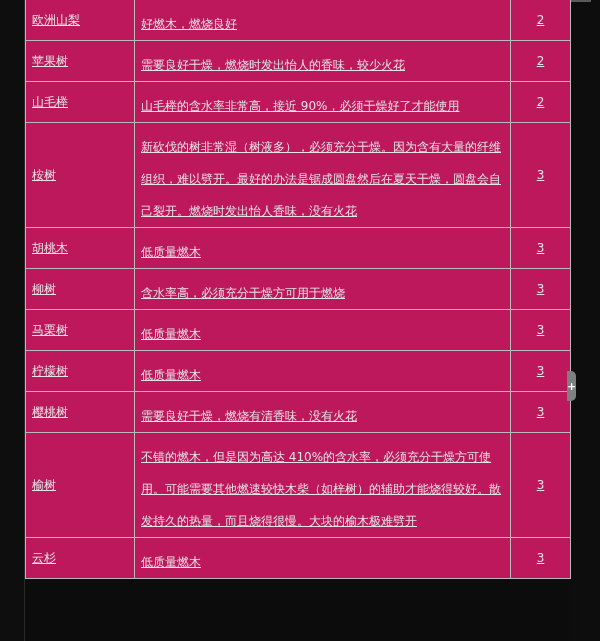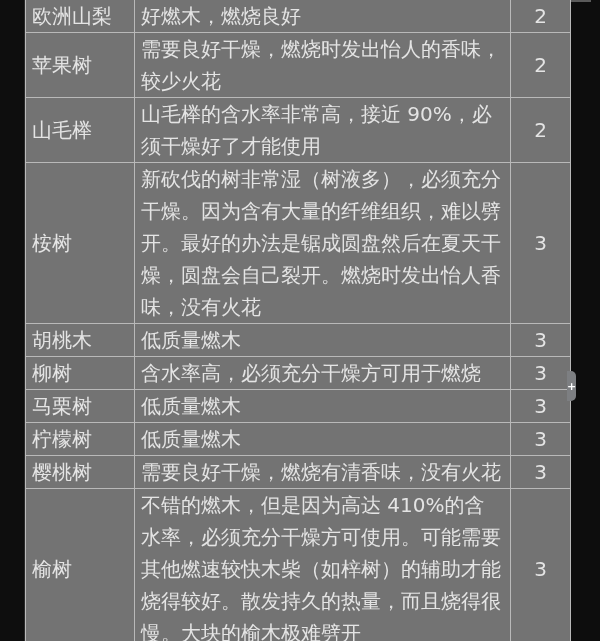--- a/index.html
+++ b/index.html
@@ -26,28 +26,29 @@
       display: flex; align-items: center; justify-content: center;
       color: #ffffff; font-size: 11px; font-weight: bold; line-height: 1;
     }
     table {
       position: absolute; left: 25px; top: 0;
       border-collapse: collapse; width: 544px;
       table-layout: fixed;
     }
     td {
       border: 1.5px solid #b9b9b9;
-      background: #737373;
-      font-size: 20px;
+      background: #be185d;
+      font-size: 12px;
       padding: 0 6px 0 6px;
       vertical-align: middle;
       line-height: 32px;
+      text-decoration: underline;
     }
     td.name { width: 96px; }
-    td.desc { width: 363px; line-height: 32px; padding-top: 0; padding-bottom: 0; }
+    td.desc { width: 363px; line-height: 32px; padding-top: 8px; padding-bottom: 0; }
     td.num { width: 47px; text-align: center; }
     tr.r1 td { height: 31px; margin-left: 43px; }
     tr.first td { border-top: none; height: 32px; }
   </style>
 </head>
 <body>
 
 <div class="left-strip"></div>
 <div class="right-strip"></div>
 <div class="top-edge"></div>

